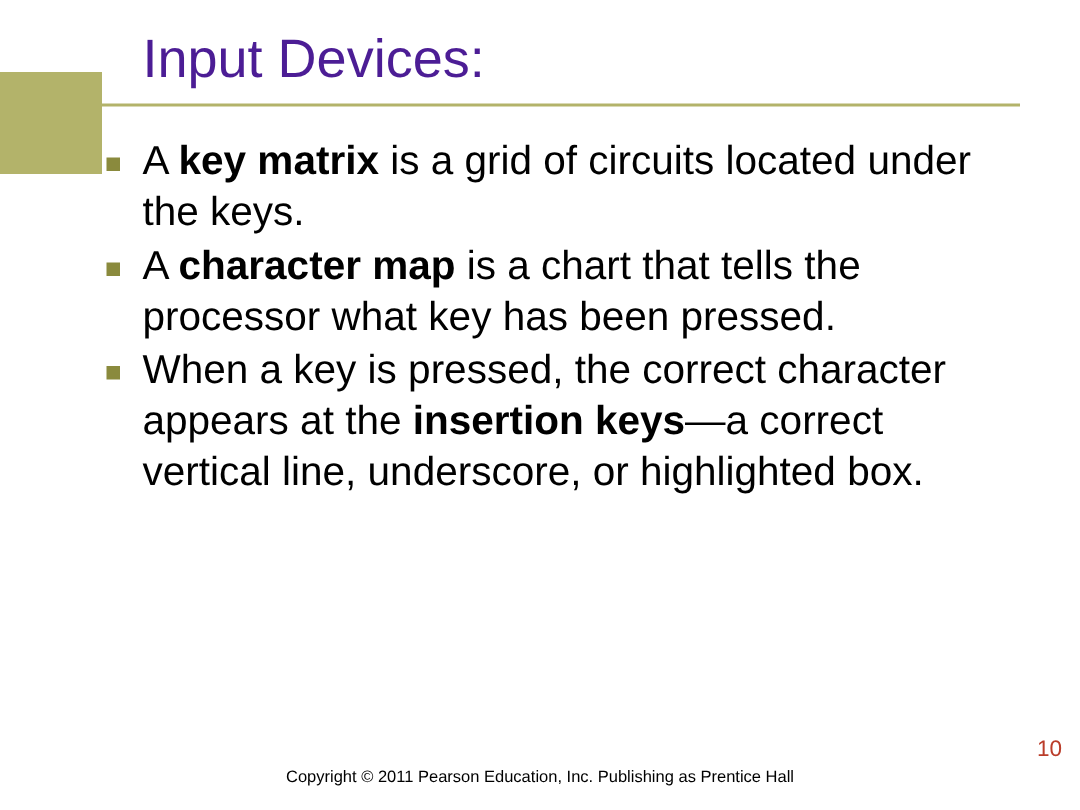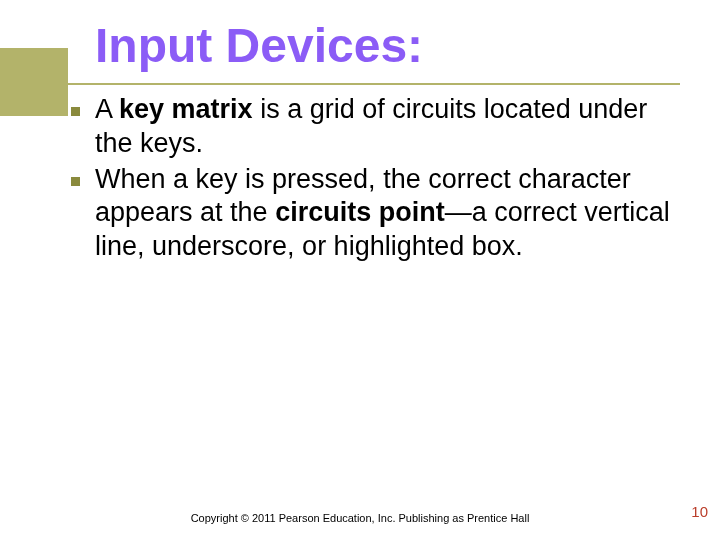--- a/index.html
+++ b/index.html
@@ -11,43 +11,42 @@
     font-family: Verdana, Geneva, sans-serif;
     color: #000;
     overflow: hidden;
     position: relative;
   }
   .title-block {
     position: relative;
     padding: 18px 40px 10px 95px;
   }
   .title-text {
-    font-size: 48px;
+    font-size: 36px;
     line-height: 1.15;
-    color: #8b5cf6;
-    font-weight: bold;
+    color: #4c1d95;
   }
   .title-accent {
     position: absolute;
     left: 0;
     top: 48px;
     width: 68px;
     height: 68px;
     background: #b3b36a;
   }
   .title-underline {
     position: absolute;
     left: 0;
     right: 40px;
     bottom: -2px;
     height: 2px;
     background: #b3b36a;
   }
   .content {
-    padding: 10px 50px 0 95px;
+    padding: 22px 50px 0 95px;
   }
   .bullet-row {
     position: relative;
     margin-bottom: 2px;
   }
   .bullet-square {
     position: absolute;
     left: -24px;
     top: 14px;
     width: 9px;
@@ -66,21 +65,21 @@
     right: 0;
   }
   .copyright {
     text-align: center;
     font-size: 11px;
     color: #000;
   }
   .pagenum {
     position: absolute;
     right: 12px;
-    bottom: 4px;
+    bottom: 16px;
     font-size: 15px;
     color: #ba3d2a;
   }
 </style>
 </head>
 <body>
 
 <div class="title-block">
   <div class="title-accent"></div>
   <div class="title-text">
@@ -89,20 +88,24 @@
   <div class="title-underline"></div>
 </div>
 
 <div class="content">
   <div class="bullet-row">
     <div class="bullet-square"></div>
     <div class="item-text"><span>A </span><span class="b">key matrix</span><span> is a grid of circuits located under the keys.</span></div>
   </div>
   <div class="bullet-row">
     <div class="bullet-square"></div>
-    <div class="item-text"><span>When a key is pressed, the correct character appears at the </span><span class="b">circuits point</span><span>—a correct vertical line, underscore, or highlighted box.</span></div>
+    <div class="item-text"><span>A </span><span class="b">character map</span><span> is a chart that tells the processor what key has been pressed.</span></div>
+  </div>
+  <div class="bullet-row">
+    <div class="bullet-square"></div>
+    <div class="item-text"><span>When a key is pressed, the correct character appears at the </span><span class="b">insertion keys</span><span>—a correct vertical line, underscore, or highlighted box.</span></div>
   </div>
 </div>
 
 <div class="footer">
   <div class="copyright">Copyright © 2011 Pearson Education, Inc. Publishing as Prentice Hall</div>
   <div class="pagenum">10</div>
 </div>
 
 </body></html>

